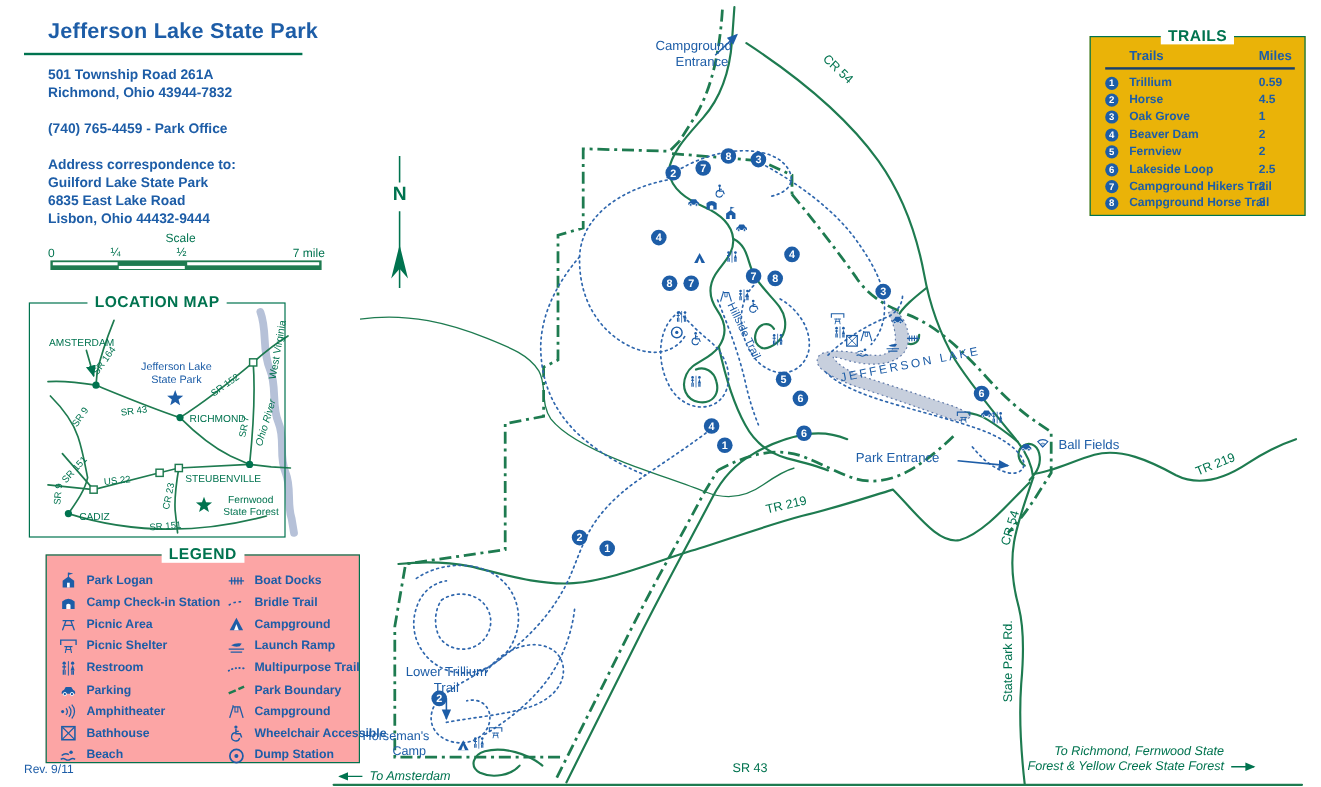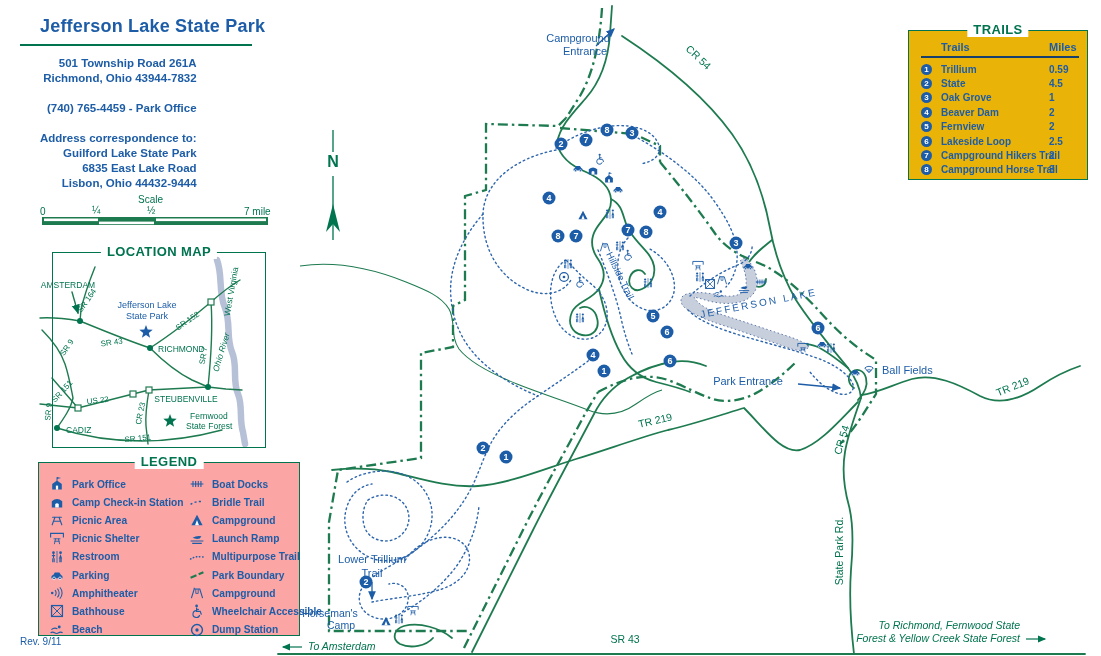--- a/index.html
+++ b/index.html
@@ -5,34 +5,34 @@
   html,body{margin:0;padding:0;background:#fff;}
   body{width:1101px;height:656px;position:relative;font-family:"Liberation Sans",sans-serif;overflow:hidden;}
   .abs{position:absolute;}
   svg{font-family:"Liberation Sans",sans-serif;}
   #basemap{left:0;top:0;z-index:1;}
   .panel{z-index:2;}
 
   
   #park-title{left:40px;top:16px;font-size:18px;font-weight:bold;color:#1d5da7;letter-spacing:.2px;}
   #title-rule{left:20px;top:44px;width:232px;height:2px;background:#00734f;}
-  #addr{left:40px;top:56px;color:#1d5da7;font-size:11.5px;font-weight:bold;line-height:15px;text-align:right;}
+  #addr{left:40px;top:56px;color:#1d5da7;font-size:11.5px;font-weight:bold;line-height:15px;}
   #addr div{min-height:15px;}
 
   
   .scale-lab{color:#00734f;font-size:10px;position:absolute;z-index:2;}
   #scale-title{left:138px;top:194px;}
   #sc0{left:40px;top:206px;} #sc1{left:92px;top:205px;} #sc2{left:147px;top:205px;}
   #sc3{left:244px;top:206px;}
 
   
   .gbox{border:1.7px solid #00734f;background:transparent;}
   .gbox-title{position:absolute;top:-9px;left:50%;transform:translateX(-50%);background:#fff;
     padding:0 6px;color:#00734f;font-weight:bold;font-size:13px;letter-spacing:.4px;white-space:nowrap;}
-  #locmap-box{left:52px;top:252px;width:212px;height:194px;}
+  #locmap-box{left:24px;top:252px;width:212px;height:194px;}
   #legend-box{left:38px;top:462px;width:260px;height:172px;background:#fca5a5;}
   #trails-box{left:908px;top:30px;width:178px;height:148px;background:#eab308;}
 
   
   #legend-grid{position:absolute;left:10px;top:12px;display:grid;grid-template-columns:138px 118px;column-gap:2px;}
   .lcol{display:flex;flex-direction:column;}
   .litem{display:flex;align-items:center;height:18.2px;gap:7px;}
   .licon{width:16px;height:16px;flex:0 0 16px;}
   .llab{color:#1d5da7;font-size:10.2px;font-weight:bold;white-space:nowrap;}
 
@@ -437,21 +437,21 @@
 </div>
 
 <div class="abs panel gbox" id="legend-box">
   <span class="gbox-title">LEGEND</span>
   <div id="legend-grid">
       <div class="lcol">
         <div class="litem">
           <svg class="licon" viewBox="0 0 20 20">
             <use href="#i-park-office"></use>
           </svg>
-          <span class="llab">Park Office</span>
+          <span class="llab">Park Logan</span>
         </div>
         <div class="litem">
           <svg class="licon" viewBox="0 0 20 20">
             <use href="#i-checkin"></use>
           </svg>
           <span class="llab">Camp Check-in Station</span>
         </div>
         <div class="litem">
           <svg class="licon" viewBox="0 0 20 20">
             <use href="#i-picnic-area"></use>
@@ -564,21 +564,21 @@
     </div>
     <div id="trails-rule"></div>
     <div id="trail-rows">
         <div class="trow">
           <span class="tnum">1</span>
           <span class="tname">Trillium</span>
           <span class="tmiles">0.59</span>
         </div>
         <div class="trow">
           <span class="tnum">2</span>
-          <span class="tname">State</span>
+          <span class="tname">Horse</span>
           <span class="tmiles">4.5</span>
         </div>
         <div class="trow">
           <span class="tnum">3</span>
           <span class="tname">Oak Grove</span>
           <span class="tmiles">1</span>
         </div>
         <div class="trow">
           <span class="tnum">4</span>
           <span class="tname">Beaver Dam</span>

